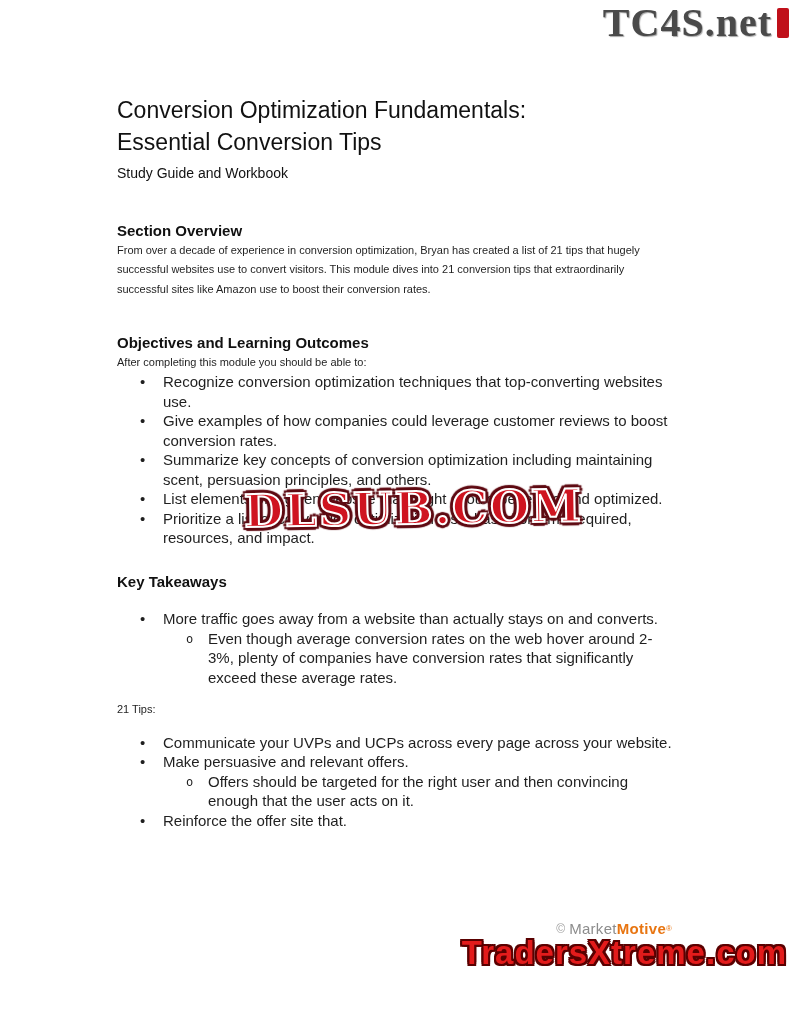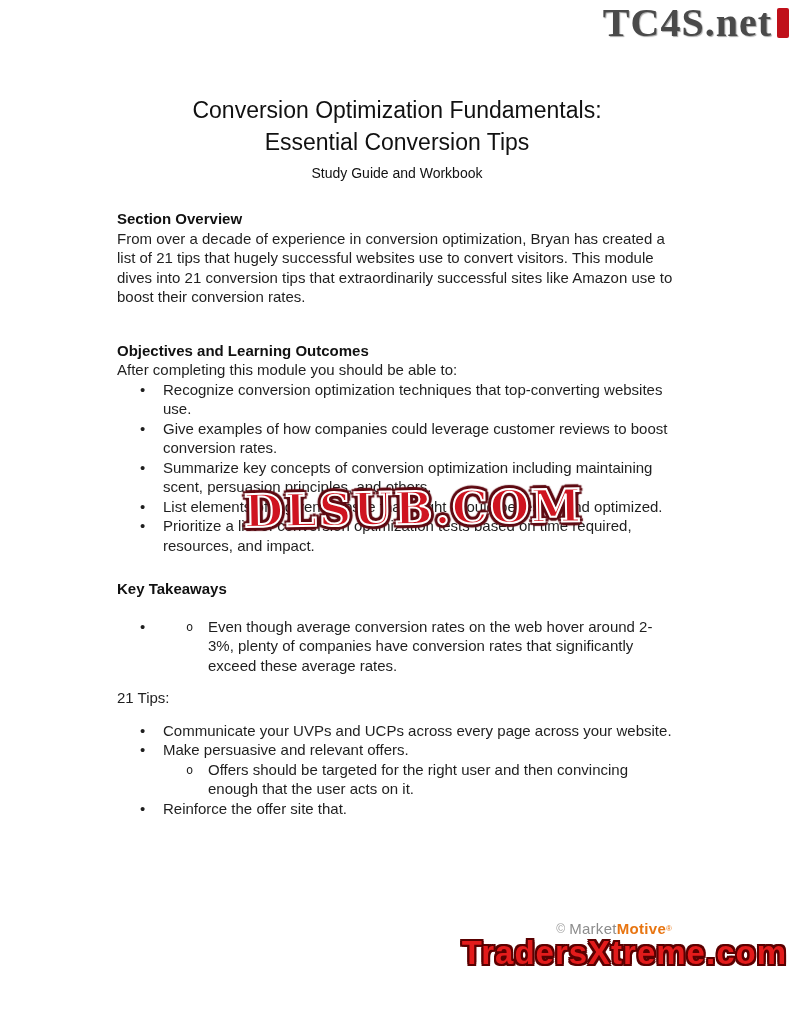--- a/index.html
+++ b/index.html
@@ -32,32 +32,32 @@
     margin-left:5px;
     border-radius:2px;
   }
 
   
   .content {
     position:absolute;
     left:117px; top:0;
     width:560px;
   }
-  .title-block { margin-top:94px; text-align:center; }
+  .title-block { margin-top:94px; text-align:left; }
   .title-line {
     font-size:23px; line-height:32px; color:#111;
   }
   .subtitle {
     font-size:14px; line-height:24px; margin-top:3px; color:#111;
   }
 
-  .body-text { font-size:15px; line-height:19.5px; }
+  .body-text { font-size:11px; line-height:19.5px; }
   .heading { font-weight:bold; font-size:15px; line-height:19.5px; color:#111; }
 
-  .sec-overview { margin-top:24px; }
+  .sec-overview { margin-top:36px; }
   .sec-objectives { margin-top:34px; }
   .sec-takeaways { margin-top:24px; }
 
   .para { margin-top:0; }
 
   
   .li1 { position:relative; padding-left:46px; font-size:15px; line-height:19.5px; }
   .li1 .marker { position:absolute; left:23px; top:0; }
   .li2 { position:relative; padding-left:91px; font-size:15px; line-height:19.5px; }
   .li2 .marker {
@@ -162,20 +162,21 @@
         <span>Prioritize a list of conversion optimization tests based on time required, resources, and impact.</span>
       </div>
     </div>
 
     <div class="sec-takeaways">
       <div class="heading">Key Takeaways</div>
       <div class="gap-line"></div>
 
       <div class="li1">
         <span class="marker">•</span>
+        <span>More traffic goes away from a website than actually stays on and converts.</span>
       </div>
       <div class="li2">
         <span class="marker">o</span>
         <span>Even though average conversion rates on the web hover around 2-3%, plenty of companies have conversion rates that significantly exceed these average rates.</span>
       </div>
 
       <div class="gap-small"></div>
       <div class="body-text">21 Tips:</div>
       <div class="gap-small"></div>
 

